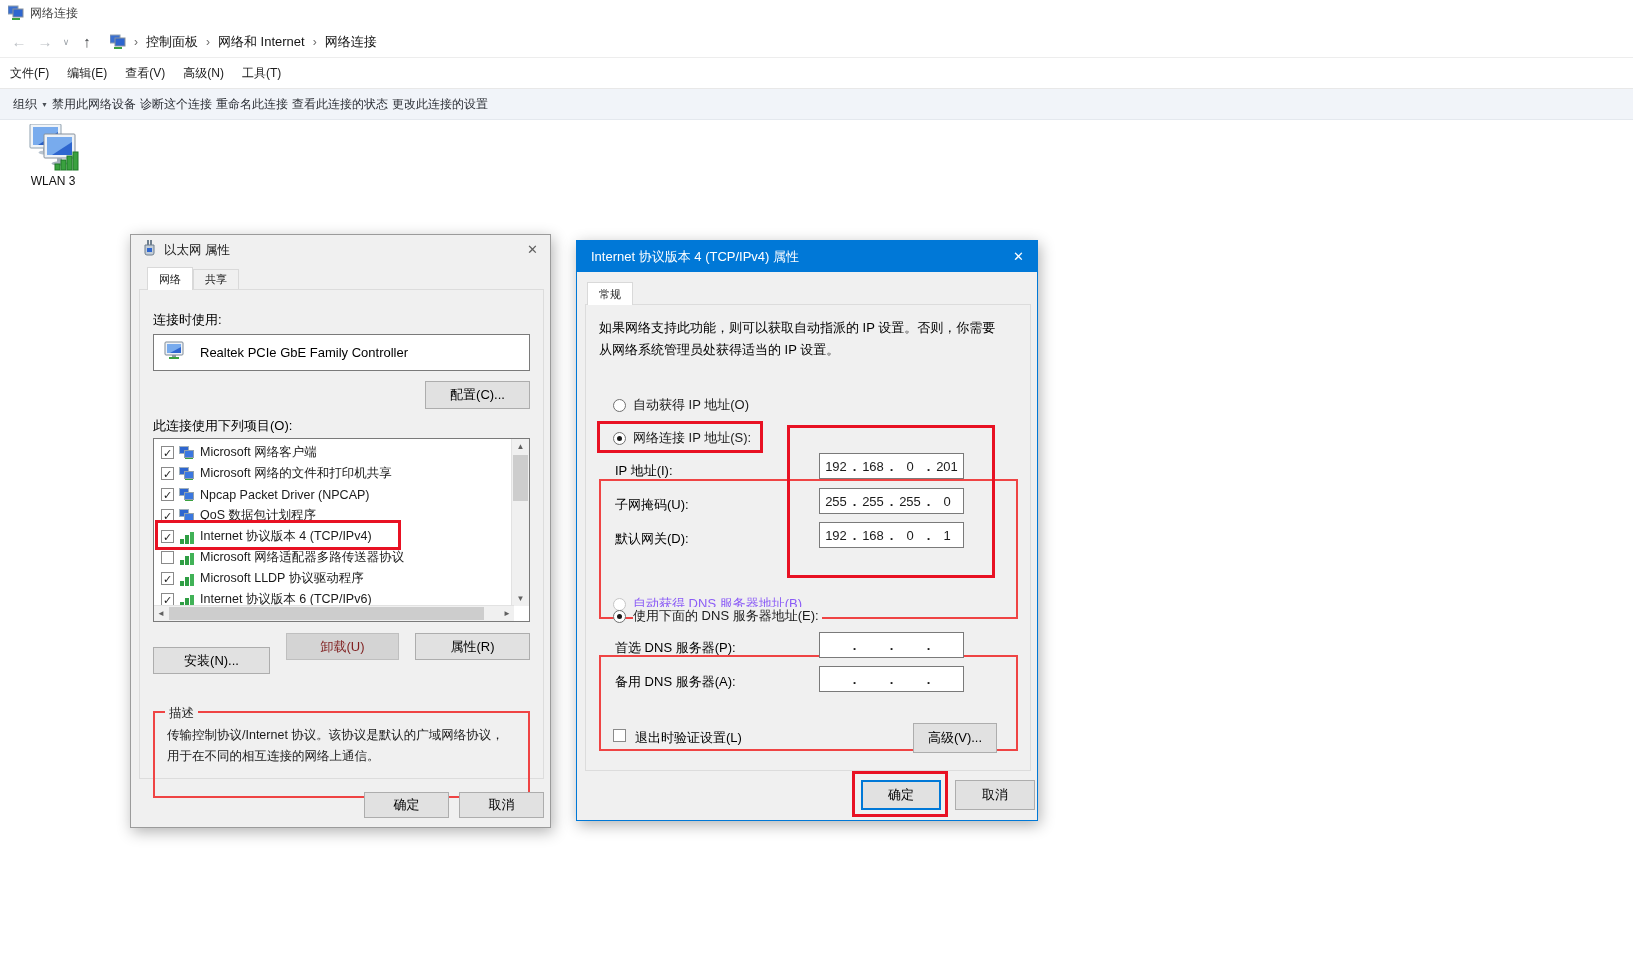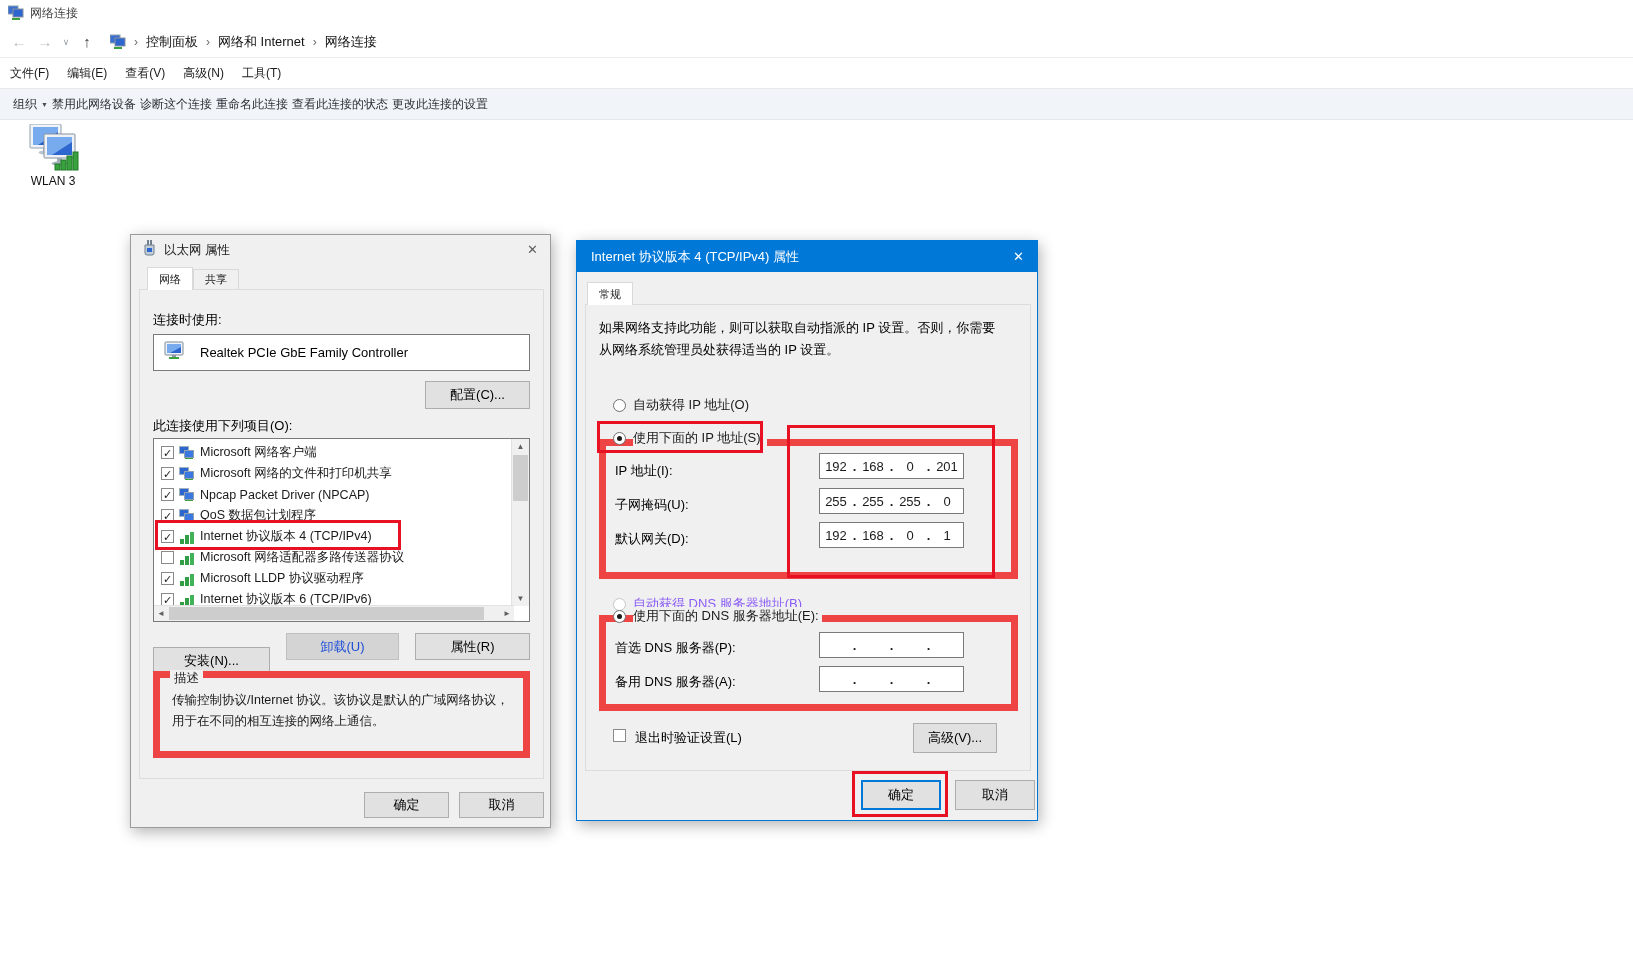--- a/index.html
+++ b/index.html
@@ -29,29 +29,29 @@
   
   .tile{display:flex;flex-direction:column;align-items:center;}
   .tile-wlan{left:24px;top:124px;width:58px;height:78px;}
   .tile-eth{left:86px;top:122px;width:95px;height:79px;background:#d9d9d9;border:3px solid #e81123;}
   .tile .lbl{font-size:12px;color:#111;margin-top:2px;}
 
   
   .dialog{background:#f0f0f0;box-shadow:2px 4px 14px rgba(0,0,0,.3);}
   .btn{background:#e1e1e1;border:1px solid #adadad;font-size:13px;color:#000;
        display:flex;align-items:center;justify-content:center;cursor:default;}
-  .btn.disabled{background:#d4d4d4;border-color:#bfbfbf;color:#1d4ed8;}
+  .btn.disabled{background:#d4d4d4;border-color:#bfbfbf;color:#7f1d1d;}
   .btn.focused{border:2px solid #0078d7;}
   .tab{position:absolute;box-sizing:border-box;display:flex;align-items:center;justify-content:center;
        font-size:11px;border:1px solid #d9d9d9;background:#f0f0f0;}
   .tab.active{background:#fff;border-bottom:none;z-index:3;}
   .tabpanel{border:1px solid #dcdcdc;background:#f0f0f0;}
   .fieldbox{background:#fff;border:1px solid #7a7a7a;}
   .label13{font-size:13px;color:#000;}
-  .groupbox{border:7px solid #ef4444;}
+  .groupbox{border:2px solid #ef4444;margin-top:40px;}
   .grouplabel{position:absolute;top:-8px;left:10px;background:#f0f0f0;padding:0 4px;font-size:12.5px;}
   .closex{font-size:13px;color:#5f5f5f;cursor:default;}
 
   
   .cb{width:13px;height:13px;background:#fff;border:1px solid #8a8a8a;flex:none;
       font-size:11px;line-height:12px;text-align:center;color:#1b1b1b;box-sizing:border-box;}
   .radiorow{position:absolute;display:flex;align-items:center;gap:7px;z-index:2;}
   .radio{width:13px;height:13px;border:1px solid #707070;border-radius:50%;background:#fff;
          display:flex;align-items:center;justify-content:center;box-sizing:border-box;flex:none;}
   .radio .dot{width:5px;height:5px;border-radius:50%;background:#1a1a1a;display:none;}
@@ -296,21 +296,21 @@
       <span class="radio"></span>
       <span class="rlabel">自动获得 IP 地址(O)</span>
     </div>
 
     <div class="abs groupbox" style="left:22px;top:198px;width:419px;height:140px;"></div>
 
     <div class="radiorow selected" style="left:36px;top:188px;">
       <span class="radio">
           <span class="dot"></span>
         </span>
-      <span class="rlabel">使用下面的 IP 地址(S):</span>
+      <span class="rlabel">网络连接 IP 地址(S):</span>
     </div>
 
     <span class="abs label13" style="left:38px;top:221px;z-index:2;">IP 地址(I):</span>
     <div class="ipfield" style="left:242px;top:212px;width:145px;height:26px;z-index:2;">
       <span class="oct">192</span>
         <span class="ipdot">.</span>
       <span class="oct">168</span>
         <span class="ipdot">.</span>
       <span class="oct">0</span>
         <span class="ipdot">.</span>

